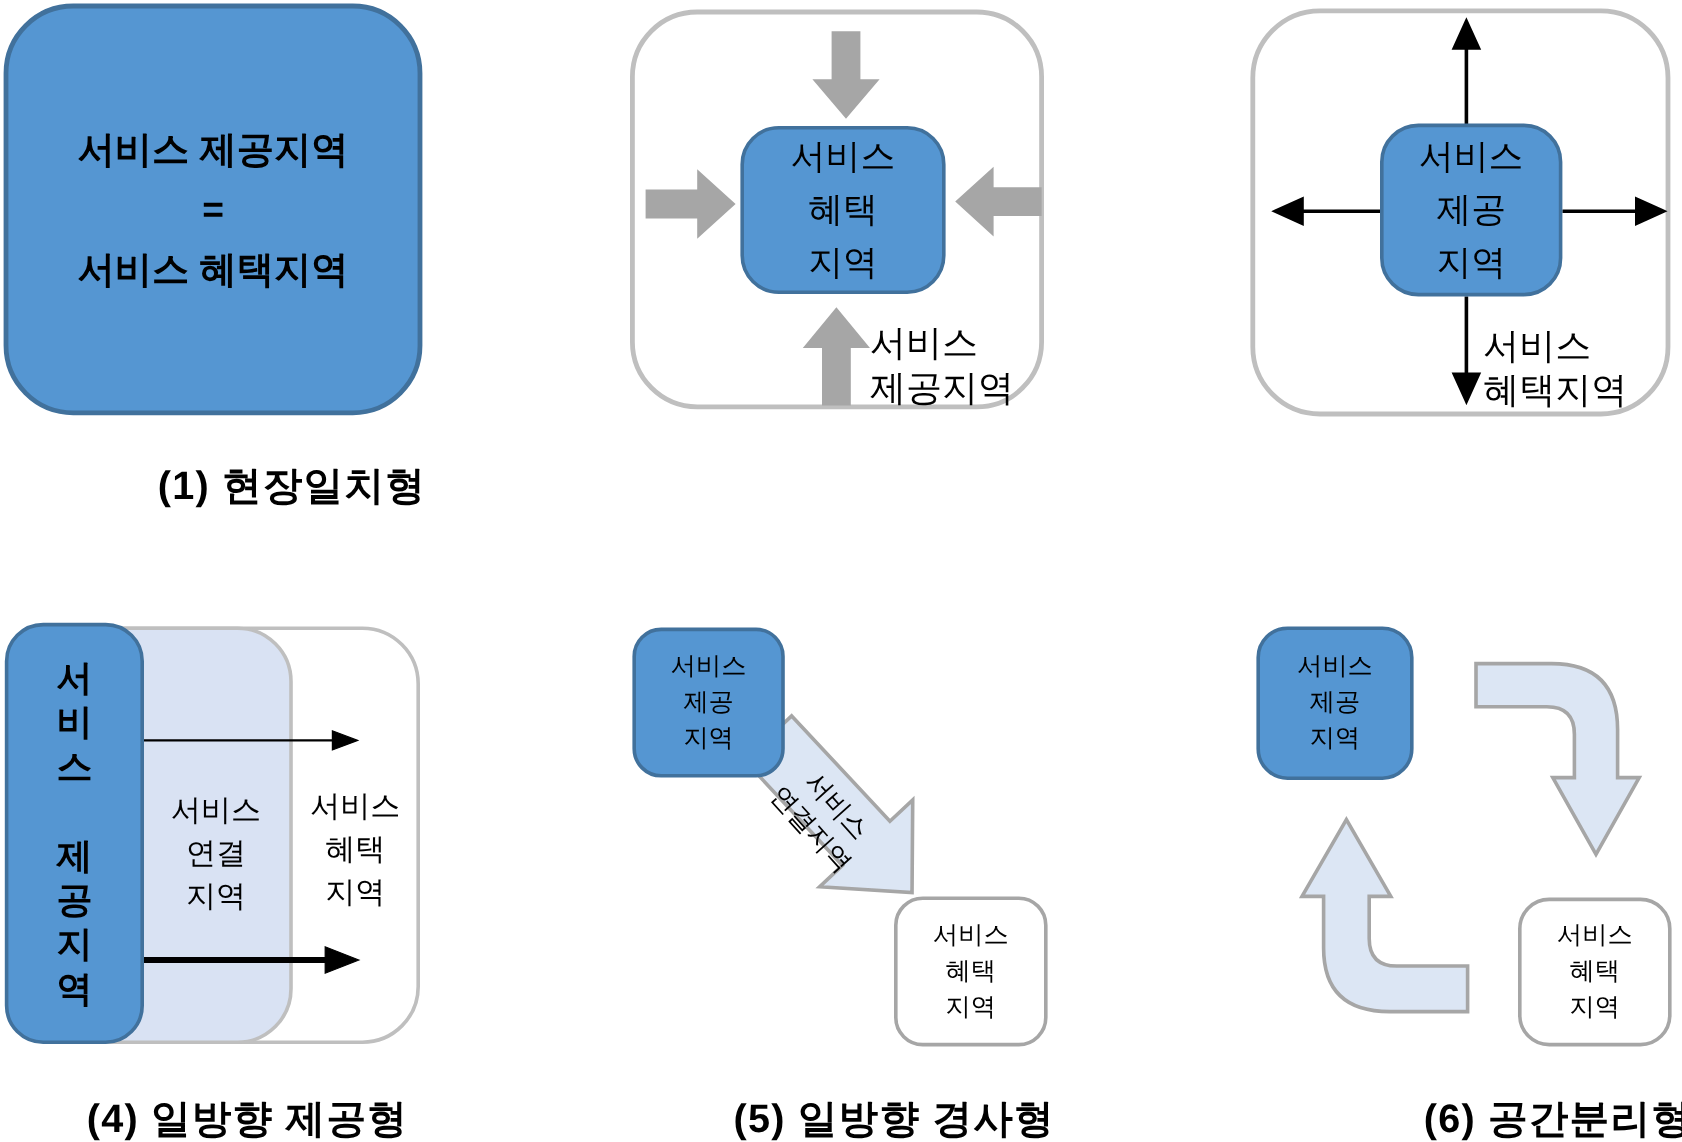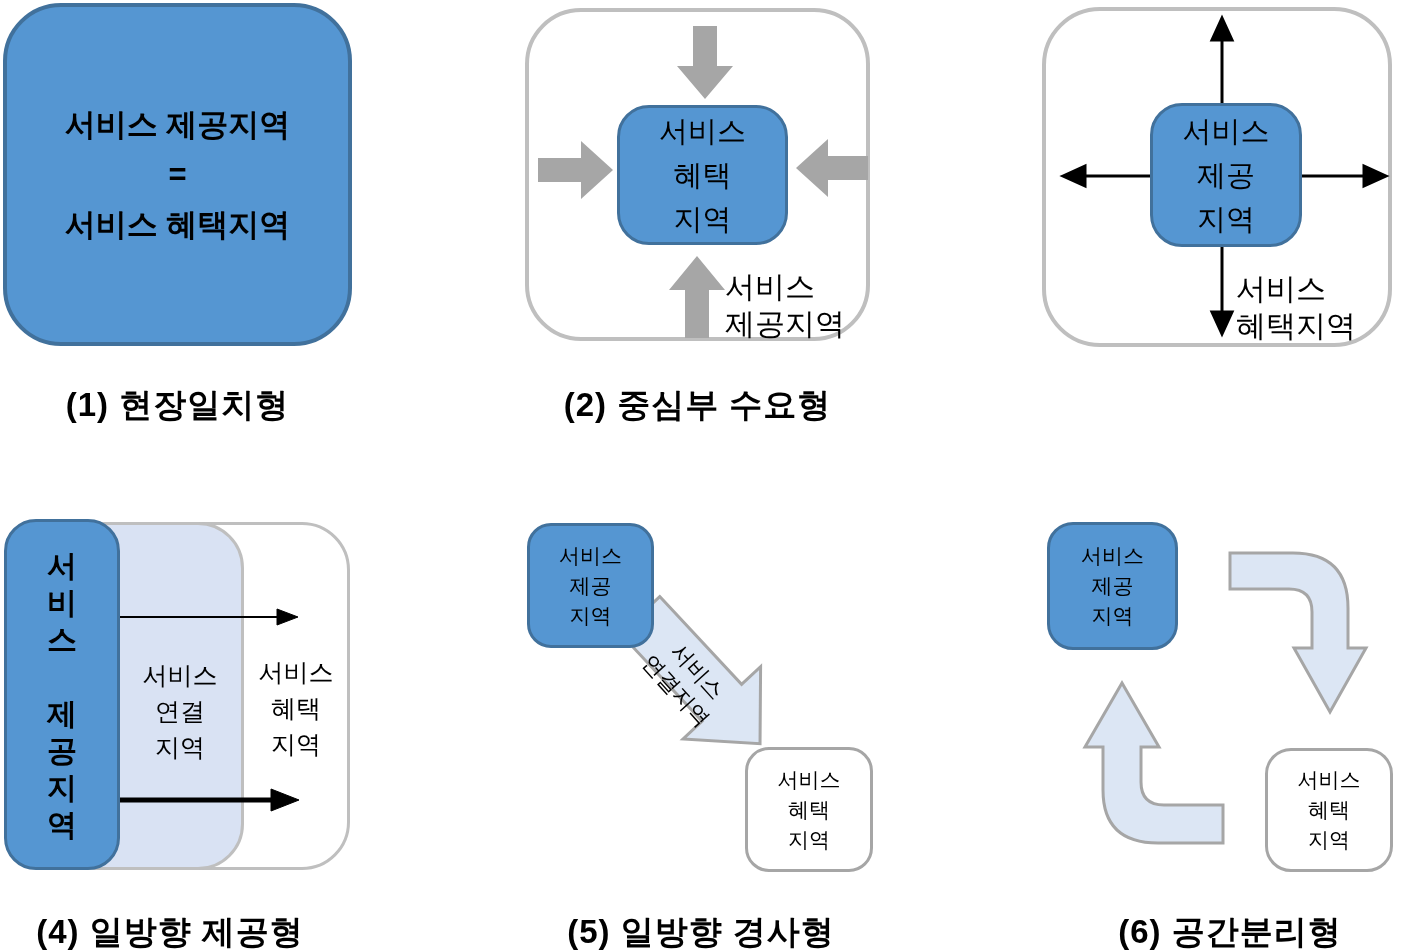--- a/index.html
+++ b/index.html
@@ -21,21 +21,21 @@
   .layerA { z-index: 1; }
   #arrow-layer { position: absolute; left: 0; top: 0; z-index: 2; pointer-events: none; }
   .layerC { z-index: 3; }
 
   
   .blue-box   { background: #5596D2; border: 3px solid #41719C; box-sizing: border-box; }
   .white-box  { background: #ffffff; border: 4px solid #BFBFBF; box-sizing: border-box; }
   .white-box-sm { background: #ffffff; border: 3px solid #A6A6A6; box-sizing: border-box; }
   .light-box  { background: #D9E2F3; border: 3px solid #BFBFBF; box-sizing: border-box; }
 
-  .caption { font-size: 33px; font-weight: 700; text-align: center; letter-spacing: 1px; }
+  .caption { font-size: 33px; font-weight: 700; text-align: right; letter-spacing: 1px; }
   .big-label { font-size: 31px; font-weight: 700; line-height: 50px; }
   .box-label-lg { font-size: 29px; font-weight: 400; line-height: 44px; }
   .box-label-sm { font-size: 21px; font-weight: 400; line-height: 30px; }
   .side-label { font-size: 30px; font-weight: 400; line-height: 37px; }
   .mid-label { font-size: 25px; font-weight: 400; line-height: 36px; text-align: center; }
   .vert-label { font-size: 30px; font-weight: 700; line-height: 37px; text-align: center; }
   .rot-label {
     font-size: 22px; font-weight: 400; line-height: 29px; text-align: center;
     transform: translate(-50%,-50%) rotate(48deg);
   }
@@ -95,21 +95,20 @@
   <div class="abs layerC center big-label ml" style="left:3px; top:3px; width:349px; height:343px;">서비스 제공지역
 =
 서비스 혜택지역</div>
   <div class="abs layerC caption" style="left:0px; top:383px; width:355px;">(1) 현장일치형</div>
 
   <div class="abs layerC blue-box center box-label-lg ml" style="left:617px; top:105px; width:171px; height:140px; border-radius:32px;">서비스
 혜택
 지역</div>
   <div class="abs layerC side-label ml" style="left:725px; top:268px;">서비스
 제공지역</div>
-  <div class="abs layerC caption" style="left:520px; top:383px; width:355px;">(2) 중심부 수요형</div>
 
   <div class="abs layerC blue-box center box-label-lg ml" style="left:1150px; top:103px; width:152px; height:144px; border-radius:32px;">서비스
 제공
 지역</div>
   <div class="abs layerC side-label ml" style="left:1236px; top:270px;">서비스
 혜택지역</div>
 
   <div class="abs layerC center vert-label ml" style="left:4px; top:519px; width:116px; height:351px;">서
 비
 스

